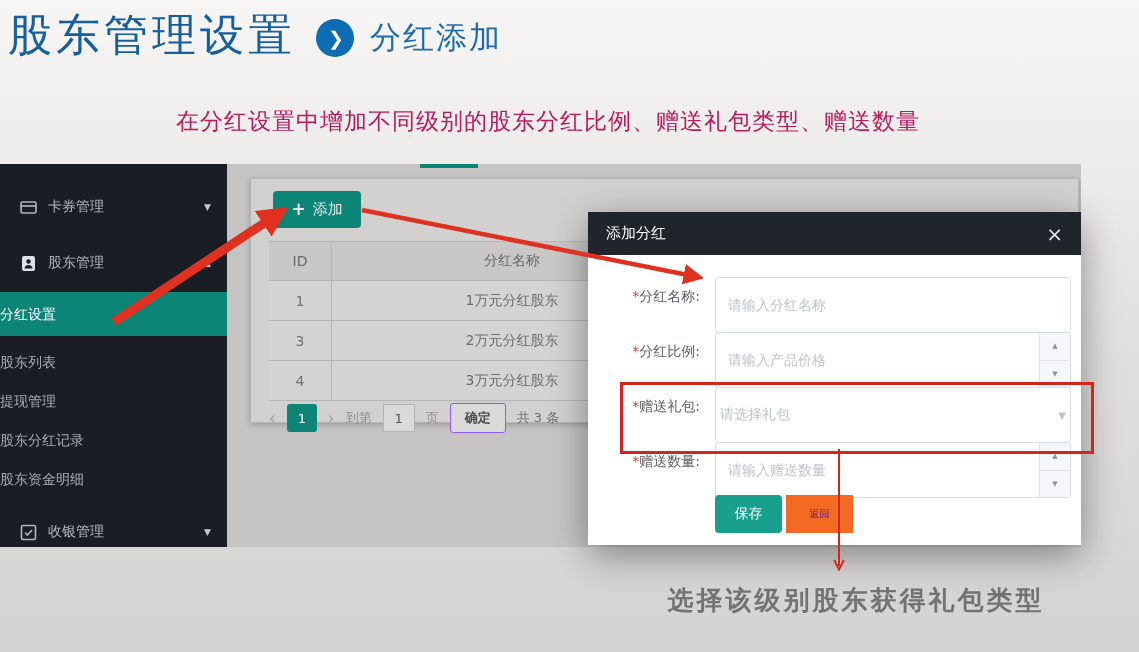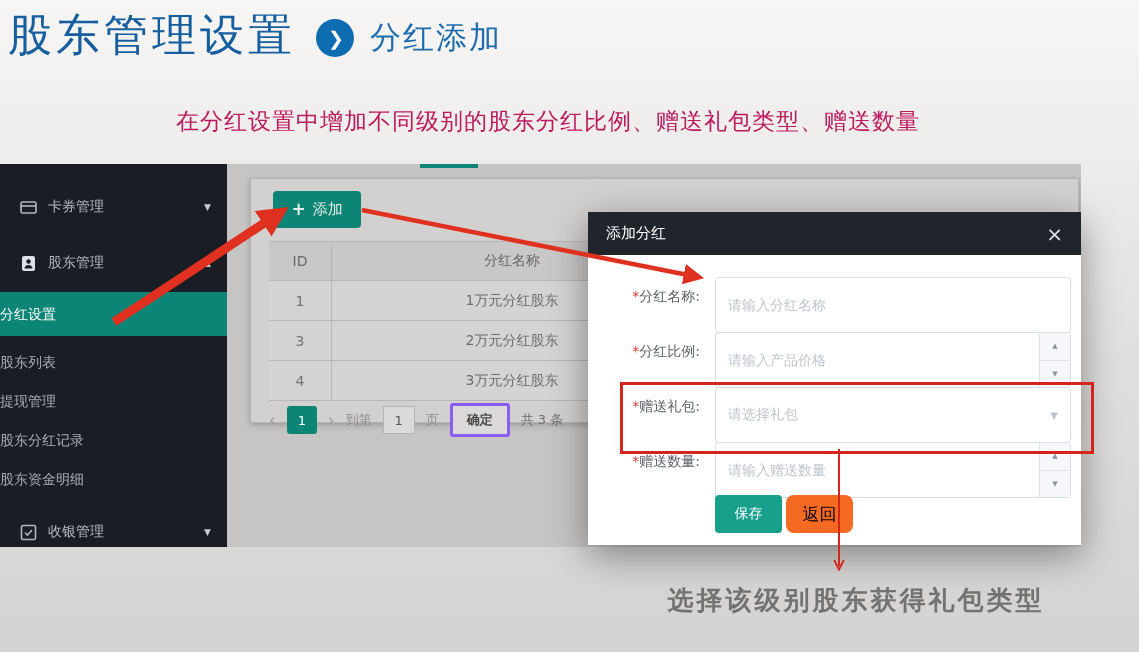--- a/index.html
+++ b/index.html
@@ -48,21 +48,21 @@
     justify-content:center;color:#737373;font-size:14px;}
   .td-name{width:360px;display:flex;align-items:center;justify-content:center;color:#6e6e6e;font-size:14px;}
   .tr.th .td-id,.tr.th .td-name{color:#686868;}
   .pager{position:absolute;left:18px;top:224px;display:flex;align-items:center;gap:11px;
     color:#8f8f8f;font-size:13px;}
   .pg-arrow{font-size:17px;color:#9c9c9c;line-height:1;cursor:pointer;}
   .pg-cur{width:30px;height:28px;background:#0c8577;color:#fff;border-radius:3px;display:flex;
     align-items:center;justify-content:center;font-size:13px;cursor:pointer;}
   .pg-input{width:30px;height:26px;background:#dbdad9;border:1px solid #b5b4b3;color:#555;
     display:flex;align-items:center;justify-content:center;font-size:13px;}
-  .pg-confirm{min-width:42px;height:28px;background:#dbdad9;border:3px solid #8b5cf6;border-radius:3px;
+  .pg-confirm{min-width:42px;height:28px;background:#dbdad9;border:1px solid #8b5cf6;border-radius:3px;
     display:flex;align-items:center;justify-content:center;font-weight:bold;color:#4c4c4c;
     font-size:13px;padding:0 6px;cursor:pointer;}
   .pg-total{color:#6f6f6f;}
 
   
   .modal{position:absolute;left:588px;top:212px;width:493px;height:333px;background:#fff;
     box-shadow:0 10px 35px rgba(0,0,0,.4);z-index:5;}
   .modal-head{height:43px;background:#20242b;color:#fff;display:flex;align-items:center;
     padding:0 18px;font-size:15px;}
   .modal-close{margin-left:auto;color:#e2e4e7;font-size:20px;line-height:1;cursor:pointer;}
@@ -72,27 +72,27 @@
   .fwrap{position:absolute;left:127px;width:356px;height:56px;}
   .fwrap input{width:100%;height:100%;border:1px solid #d9dde4;border-radius:4px;padding:0 12px;
     box-sizing:border-box;font-size:14px;color:#333;font-family:inherit;outline:none;background:#fff;}
   .fwrap input::placeholder{color:#c0c4cc;}
   .spinner{position:absolute;right:1px;top:1px;bottom:1px;width:30px;background:#f5f7fa;
     border-left:1px solid #dfe3e9;border-radius:0 4px 4px 0;display:flex;flex-direction:column;overflow:hidden;}
   .spin-btn{flex:1;display:flex;align-items:center;justify-content:center;font-size:7px;
     color:#8d939c;cursor:pointer;}
   .spin-btn + .spin-btn{border-top:1px solid #dfe3e9;}
   .selbox{width:100%;height:100%;border:1px solid #d9dde4;border-radius:4px;box-sizing:border-box;
-    display:flex;align-items:center;padding:0 12px;font-size:14px;color:#c0c4cc;cursor:pointer;background:#fff;}
+    display:flex;align-items:center;padding:0 4px;font-size:14px;color:#c0c4cc;cursor:pointer;background:#fff;}
   .sel-caret{margin-left:auto;color:#bfc3ca;font-size:10px;}
   .modal-btns{position:absolute;left:127px;top:283px;display:flex;gap:4px;}
   .btn-save{width:67px;height:38px;background:#18a08d;color:#fff;border:none;border-radius:4px;
     font-size:14px;cursor:pointer;font-family:inherit;}
-  .btn-back{width:67px;height:38px;background:#f56a22;color:#000000;border:none;border-radius:8px;
-    font-size:17px;cursor:pointer;font-family:inherit;}
+  .btn-back{width:67px;height:38px;background:#f56a22;color:#4c1d95;border:none;border-radius:0;
+    font-size:10px;cursor:pointer;font-family:inherit;}
 
   
   .red-box{position:absolute;left:620px;top:382px;width:468px;height:66px;border:3px solid #d3251c;
     z-index:6;pointer-events:none;}
   .annot{position:absolute;left:0;top:0;z-index:7;pointer-events:none;}
   .red-note{position:absolute;left:628px;top:583px;width:456px;text-align:center;
     font-family:"DejaVu Serif","Liberation Serif",serif;font-weight:bold;font-size:26px;
     color:#737373;letter-spacing:3px;z-index:4;}
 </style>
 </head>

